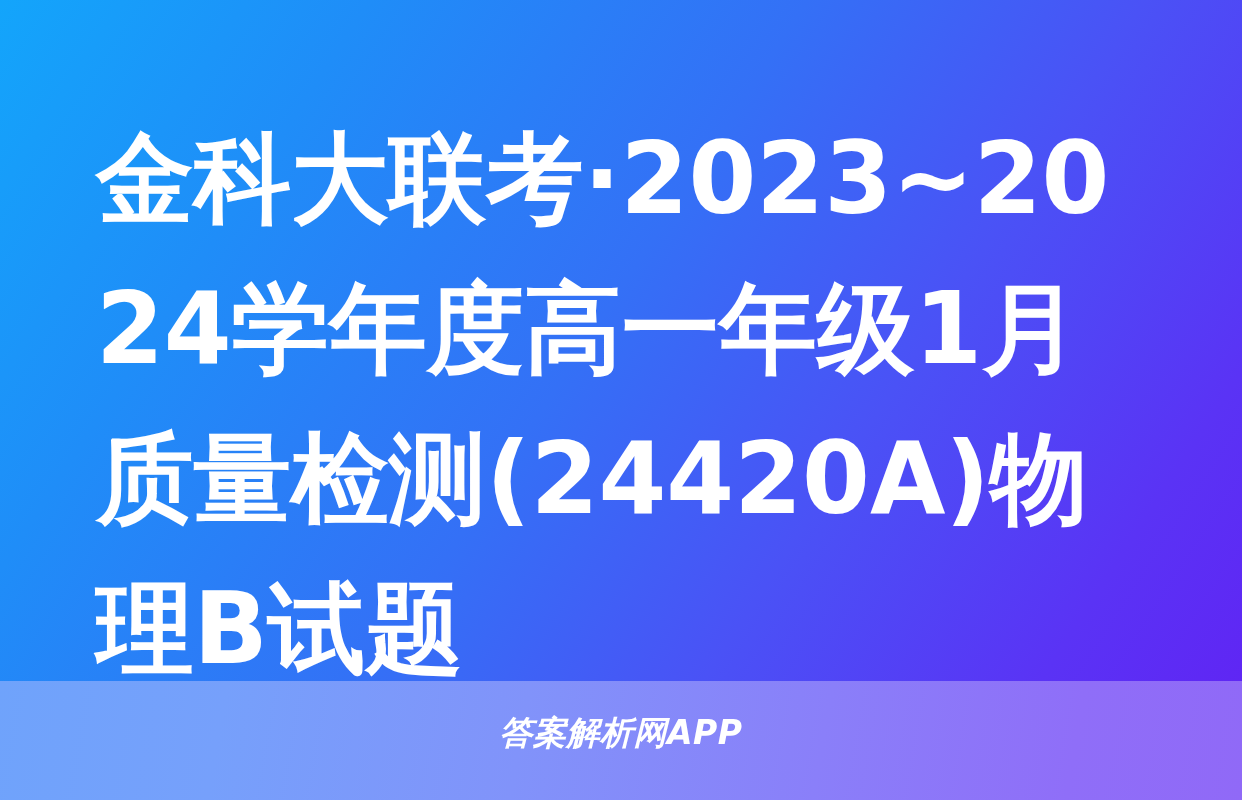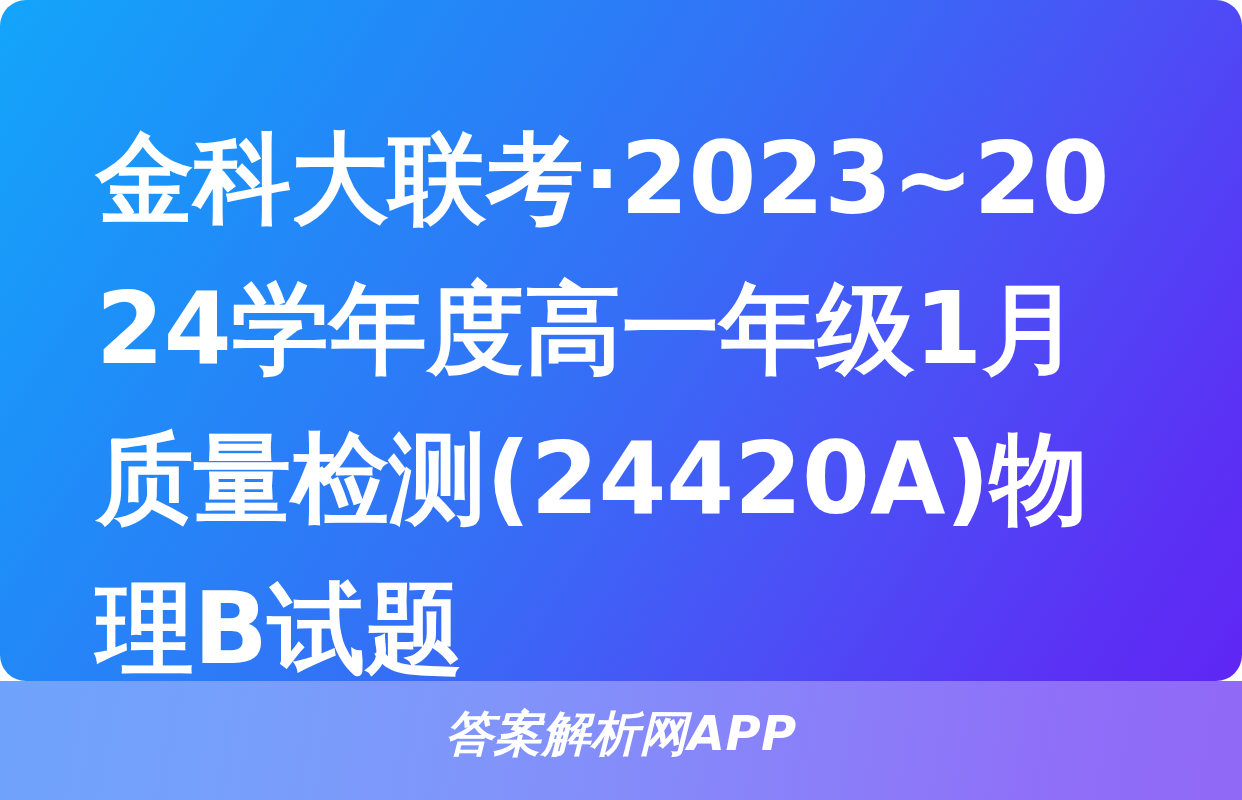--- a/index.html
+++ b/index.html
@@ -15,21 +15,20 @@
     font-family: "Liberation Sans", "DejaVu Sans", sans-serif;
   }
   
   #hero {
     position: absolute;
     left: 0;
     top: 0;
     width: 1242px;
     height: 681px;
     background: linear-gradient(123deg, #13A5FB 0%, #1F8DF8 22%, #3470F6 48%, #4A52F6 68%, #5A33F5 88%, #5F26F4 100%);
-    border-radius: 26px;
   }
   #title-wrap {
     position: absolute;
     left: 96px;
     top: 104px;
     width: 1060px;
     height: 560px;
   }
   #title {
     margin: 0;
@@ -53,21 +52,21 @@
     width: 1242px;
     height: 119px;
     background: linear-gradient(100deg, #6FA3FB 0%, #76A0FB 18%, #8193FA 42%, #8A7FF9 66%, #8F6EF8 86%, #9069F7 100%);
   }
   #footer-text {
     position: absolute;
     left: 0;
     top: 711px;
     width: 1242px;
     text-align: center;
-    font-size: 48px;
+    font-size: 33px;
     line-height: 44px;
     font-weight: 700;
     font-style: italic;
     color: #ffffff;
     letter-spacing: 0.5px;
     font-family: "DejaVu Sans", "Liberation Sans", sans-serif;
   }
 </style>
 </head>
 <body>

